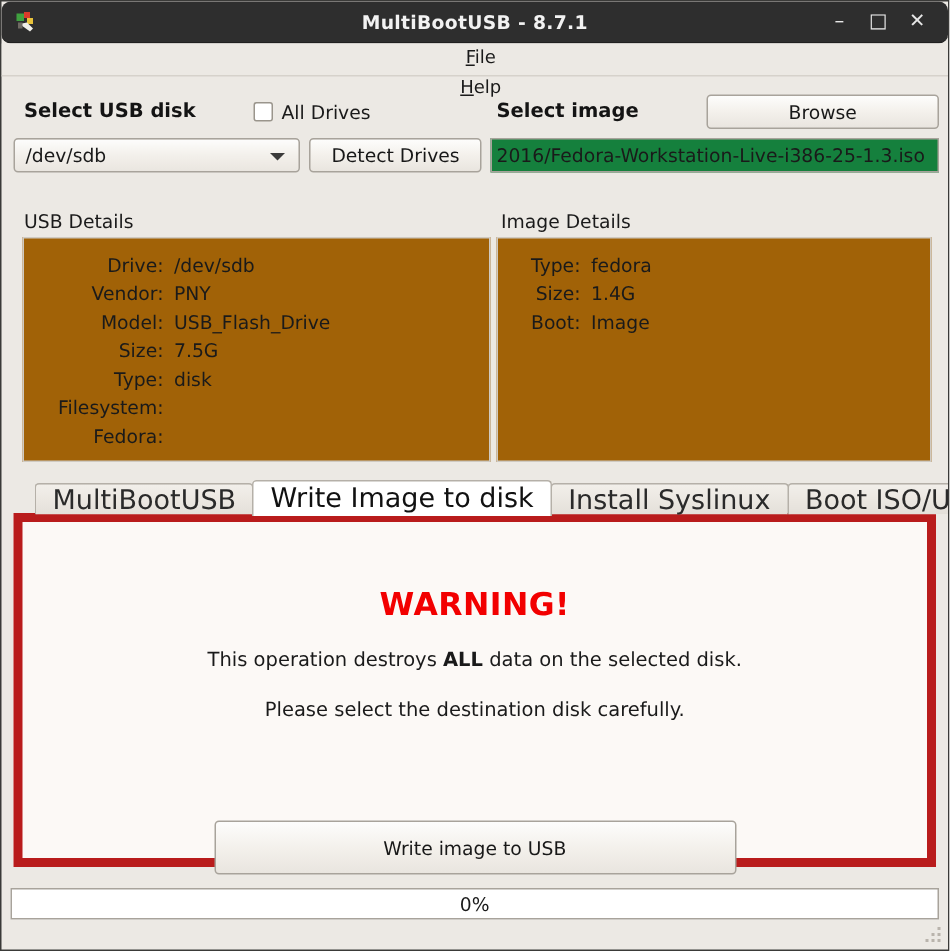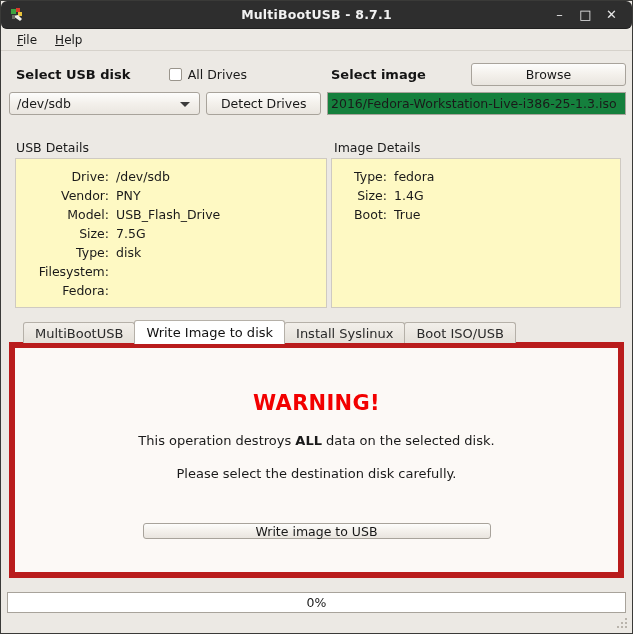--- a/index.html
+++ b/index.html
@@ -70,20 +70,21 @@
 
   
   .menubar {
     height: 21px;
     background: #ece9e4;
     display: flex;
     align-items: center;
     padding-left: 8px;
     border-bottom: 1px solid #d6d2cb;
     gap: 2px;
+    flex-direction: column;
   }
   .menu-item {
     padding: 2px 8px;
     font-size: 12px;
     color: #1a1a1a;
   }
   .menu-item u { text-decoration: underline; }
 
   
   .content {
@@ -200,21 +201,21 @@
   
   .group { margin-top: 13px; }
   .group-label {
     font-size: 12.5px;
     color: #1a1a1a;
     padding-left: 7px;
     margin-bottom: 3px;
   }
   .group-box {
     border: 1px solid #cfcac2;
-    background: #fef9c3;
+    background: #a16207;
     box-sizing: border-box;
     padding: 8px 0 8px 0;
   }
   .box-left { width: 312px; height: 150px; margin-left: 6px; }
   .box-right { width: 290px; height: 150px; margin-left: 4px; }
 
   .detail-row {
     display: flex;
     font-size: 12.5px;
     line-height: 19px;
@@ -240,21 +241,21 @@
     z-index: 2;
   }
   .tab {
     height: 21px;
     box-sizing: border-box;
     border: 1px solid #b5b0a8;
     border-bottom: none;
     border-top-left-radius: 3px;
     border-top-right-radius: 3px;
     background: linear-gradient(to bottom, #f2efea 0%, #e4e0d9 100%);
-    font-size: 13px;
+    font-size: 18px;
     color: #2a2a2a;
     display: flex;
     align-items: center;
     justify-content: center;
     padding: 0 11px;
     margin-right: -1px;
     white-space: nowrap;
   }
   .tab.active {
     height: 24px;
@@ -292,22 +293,23 @@
   }
   .warning-line b { font-weight: bold; }
 
   .write-btn-wrap {
     display: flex;
     justify-content: center;
     margin-top: 42px;
   }
   .btn-write {
     width: 348px;
-    height: 16px;
+    height: 36px;
     padding: 0;
+    margin-top: 24px;
   }
 
   
   .progress {
     margin: 14px 6px 0 6px;
     height: 21px;
     box-sizing: border-box;
     border: 1px solid #a8a39b;
     background: #ffffff;
     display: flex;
@@ -434,21 +436,21 @@
           <div class="detail-row">
             <span class="detail-key">Type:</span>
             <span class="detail-val">fedora</span>
           </div>
           <div class="detail-row">
             <span class="detail-key">Size:</span>
             <span class="detail-val">1.4G</span>
           </div>
           <div class="detail-row">
             <span class="detail-key">Boot:</span>
-            <span class="detail-val">True</span>
+            <span class="detail-val">Image</span>
           </div>
         </div>
       </div>
     </div>
 
     <div class="tabs-wrap">
       <div class="tab">MultiBootUSB</div>
       <div class="tab active">Write Image to disk</div>
       <div class="tab">Install Syslinux</div>
       <div class="tab">Boot ISO/USB</div>

